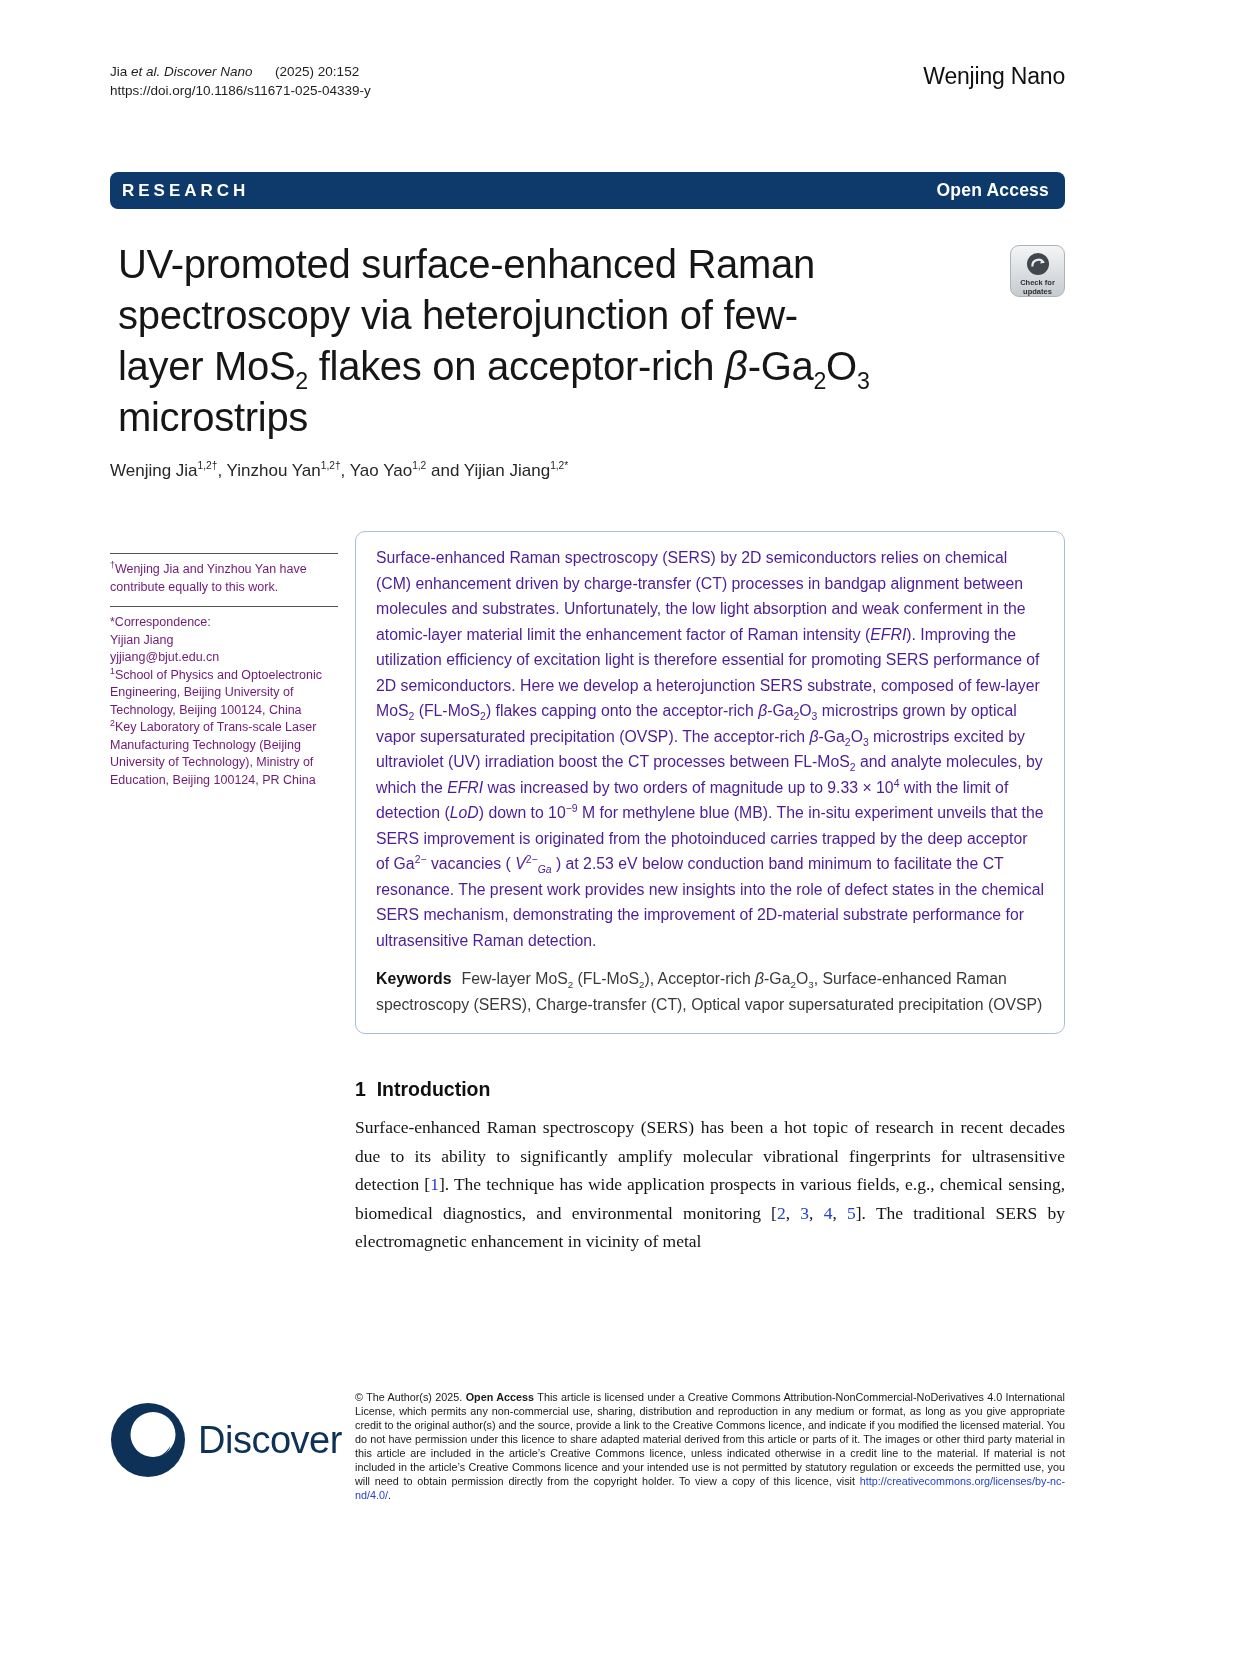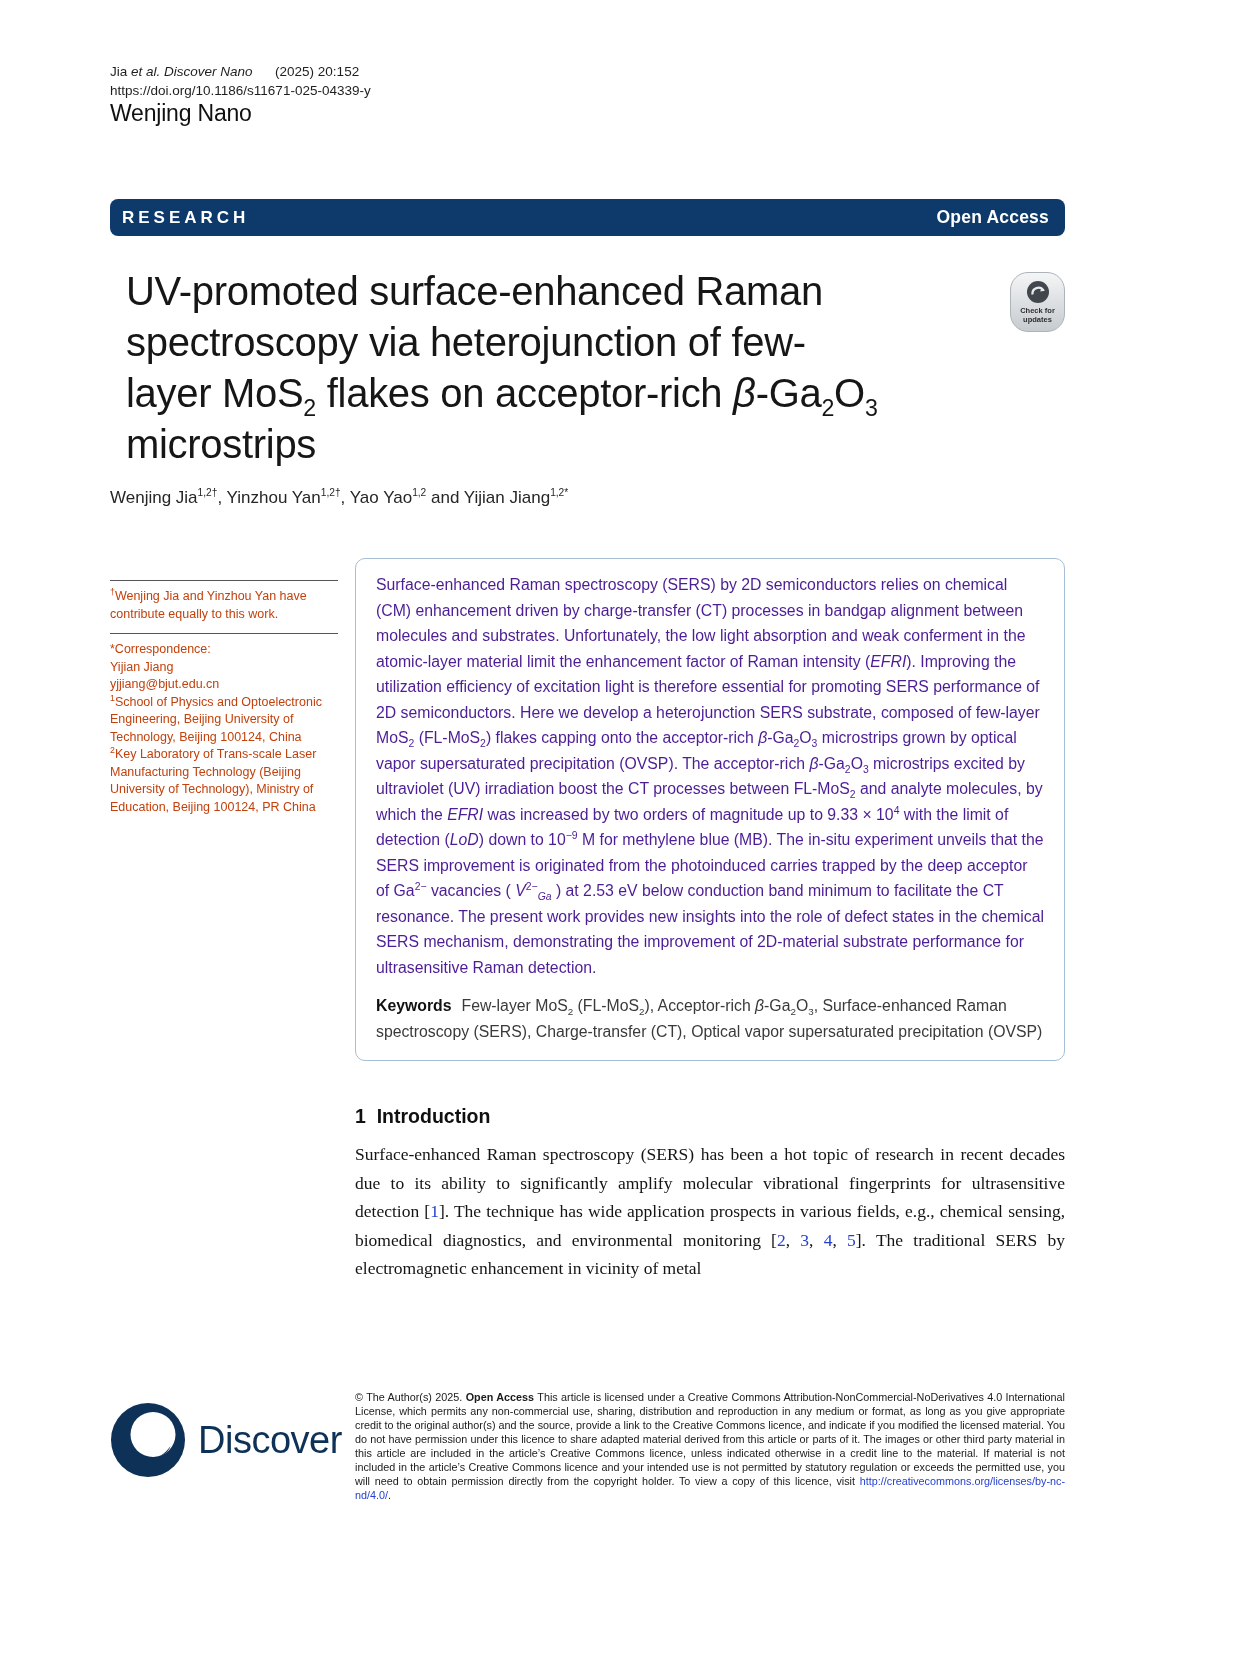--- a/index.html
+++ b/index.html
@@ -13,57 +13,57 @@
   body{
     width:1241px;height:1654px;background:#ffffff;position:relative;
     font-family:"Liberation Sans","DejaVu Sans",sans-serif;color:#1c1c1c;
     -webkit-font-smoothing:antialiased;overflow:hidden;
   }
   .page{position:absolute;inset:0;padding:63px 176px 0 110px;}
   sub,sup{line-height:0;font-size:62%;}
   a.link,.link{color:var(--link);text-decoration:none;cursor:pointer;}
 
   
-  .top{display:flex;justify-content:space-between;align-items:flex-start;flex-direction:column;}
+  .top{display:flex;justify-content:space-between;align-items:flex-start;}
   .cite-line{font-size:13.5px;line-height:18px;color:#1f1f1f;}
   .doi{display:block;font-size:13.5px;line-height:19px;color:#1f1f1f;text-decoration:none;}
   .journal{font-size:23px;font-weight:500;color:#101010;letter-spacing:-0.2px;}
 
   
   .banner{
     margin-top:72px;height:37px;background:var(--navy);border-radius:8px;
     display:flex;justify-content:space-between;align-items:center;
     padding:0 16px 0 12px;color:#fff;font-weight:bold;
   }
   .banner-left{font-size:17px;letter-spacing:4px;}
   .banner-right{font-size:17.5px;letter-spacing:0.2px;}
 
   
   .title-row{position:relative;margin-top:30px;padding-right:120px;}
   .title{
-    margin:16px;font-size:40px;line-height:51px;font-weight:500;color:#161616;
+    margin:8px;font-size:40px;line-height:51px;font-weight:500;color:#161616;
     letter-spacing:-0.3px;
   }
   .title sub{font-size:58%;}
   .update-badge{
-    position:absolute;top:6px;right:0;width:55px;height:60px;
+    position:absolute;top:6px;right:0;width:55px;height:52px;
     background:linear-gradient(#f4f5f6,#c6cbd0);
-    border:1px solid #aeb3b8;border-radius:18px;
-    display:flex;flex-direction:column;align-items:center;justify-content:center;
+    border:1px solid #aeb3b8;border-radius:9px;
+    display:flex;flex-direction:column;align-items:center;justify-content:flex-end;
     gap:3px;cursor:pointer;
   }
   .badge-icon{width:24px;height:24px;display:block;}
   .badge-text{font-size:7.5px;line-height:8.5px;color:#2e2e2e;text-align:center;font-weight:bold;}
 
   .authors{margin-top:18px;font-size:17px;color:#262626;}
   .authors sup{font-size:60%;}
 
   
   .columns{display:flex;margin-top:50px;align-items:flex-start;}
-  .sidebar{width:228px;flex:none;margin-right:17px;padding-top:22px;font-size:12.5px;line-height:17.5px;color:#c2410c;}
+  .sidebar{width:228px;flex:none;margin-right:17px;padding-top:22px;font-size:12.5px;line-height:17.5px;color:#701a75;}
   .rule{border:none;border-top:1.5px solid #555;margin:0 0 7px 0;}
   .rule2{border:none;border-top:1.5px solid #555;margin:10px 0 7px 0;}
   .sidebar p{margin:0;}
   .sidebar .note{margin-bottom:4px;}
   .sidebar sup{font-size:70%;}
 
   .main{flex:1;min-width:0;}
   .abstract-box{
     border:1.5px solid var(--box-border);border-radius:10px;
     padding:13px 20px 16px 20px;

